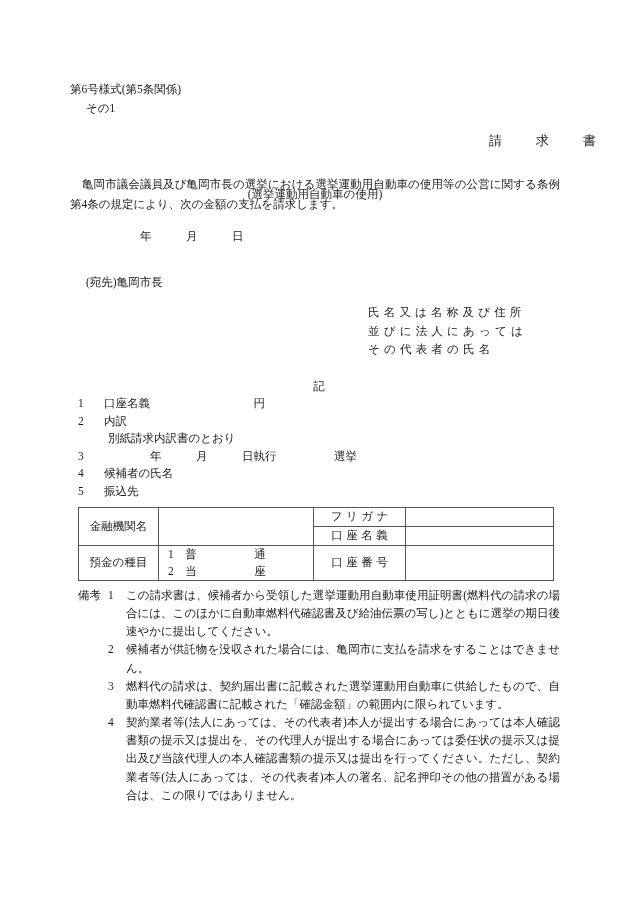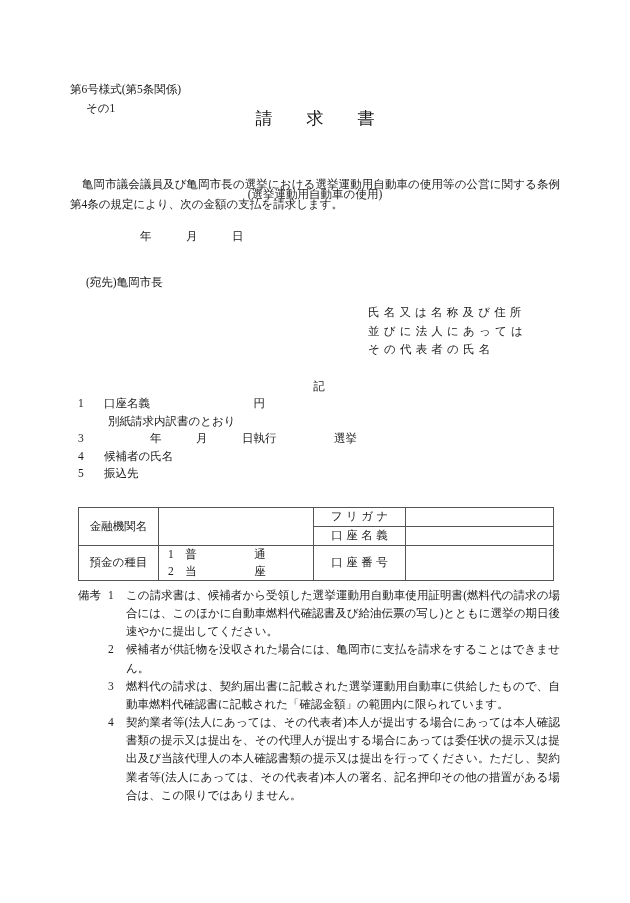--- a/index.html
+++ b/index.html
@@ -37,24 +37,24 @@
     position: absolute;
     left: 86px;
     top: 100px;
     font-size: 11.5px;
   }
 
   
   .doc-title {
     position: absolute;
     left: 0;
-    top: 106px;
-    width: 630px;
-    text-align: center;
-    font-size: 17px;
+    top: 131px;
+    width: 630px;
+    text-align: right;
+    font-size: 13px;
   }
   .doc-title .t {
     display: inline-block;
     letter-spacing: 34px;
     padding-left: 34px;
   }
   .doc-subtitle {
     position: absolute;
     left: 0;
     top: 138px;
@@ -237,20 +237,21 @@
   <div class="sign-block">
     <span class="spread">氏名又は名称及び住所</span>
     <span class="spread">並びに法人にあっては</span>
     <span class="spread">その代表者の氏名</span>
   </div>
 
   <div class="ki">記</div>
 
   <div class="items">
     <span class="item-line"><span class="item-num">1</span><span>口座名義　　　　　　　　　円</span></span>
+    <span class="item-line"><span class="item-num">2</span><span>内訳</span></span>
     <span class="item-sub">別紙請求内訳書のとおり</span>
     <span class="item-line"><span class="item-num">3</span><span>　　　　年　　　月　　　日執行　　　　　選挙</span></span>
     <span class="item-line"><span class="item-num">4</span><span>候補者の氏名</span></span>
     <span class="item-line"><span class="item-num">5</span><span>振込先</span></span>
   </div>
 
   <table class="bank-table">
     <colgroup>
       <col class="col-a">
         <col class="col-b">

